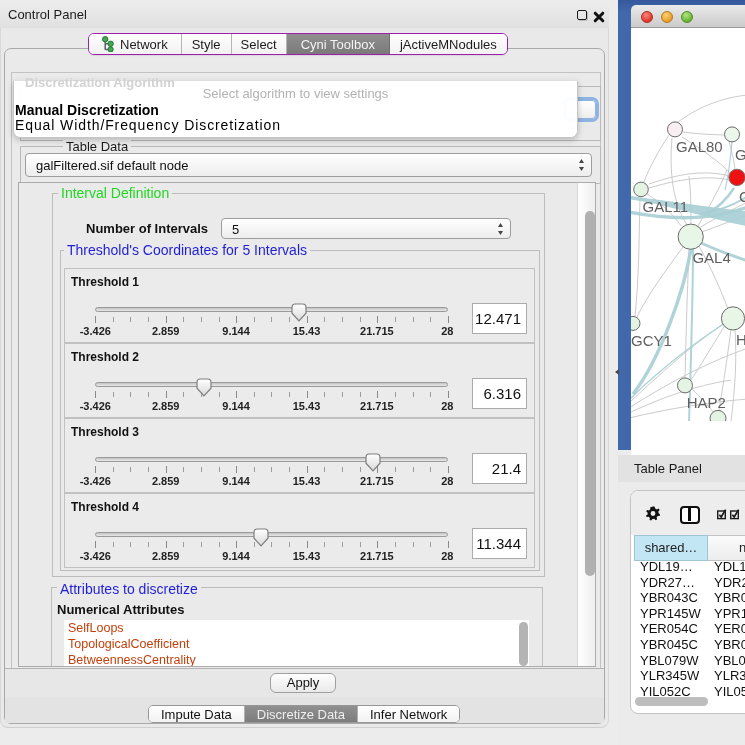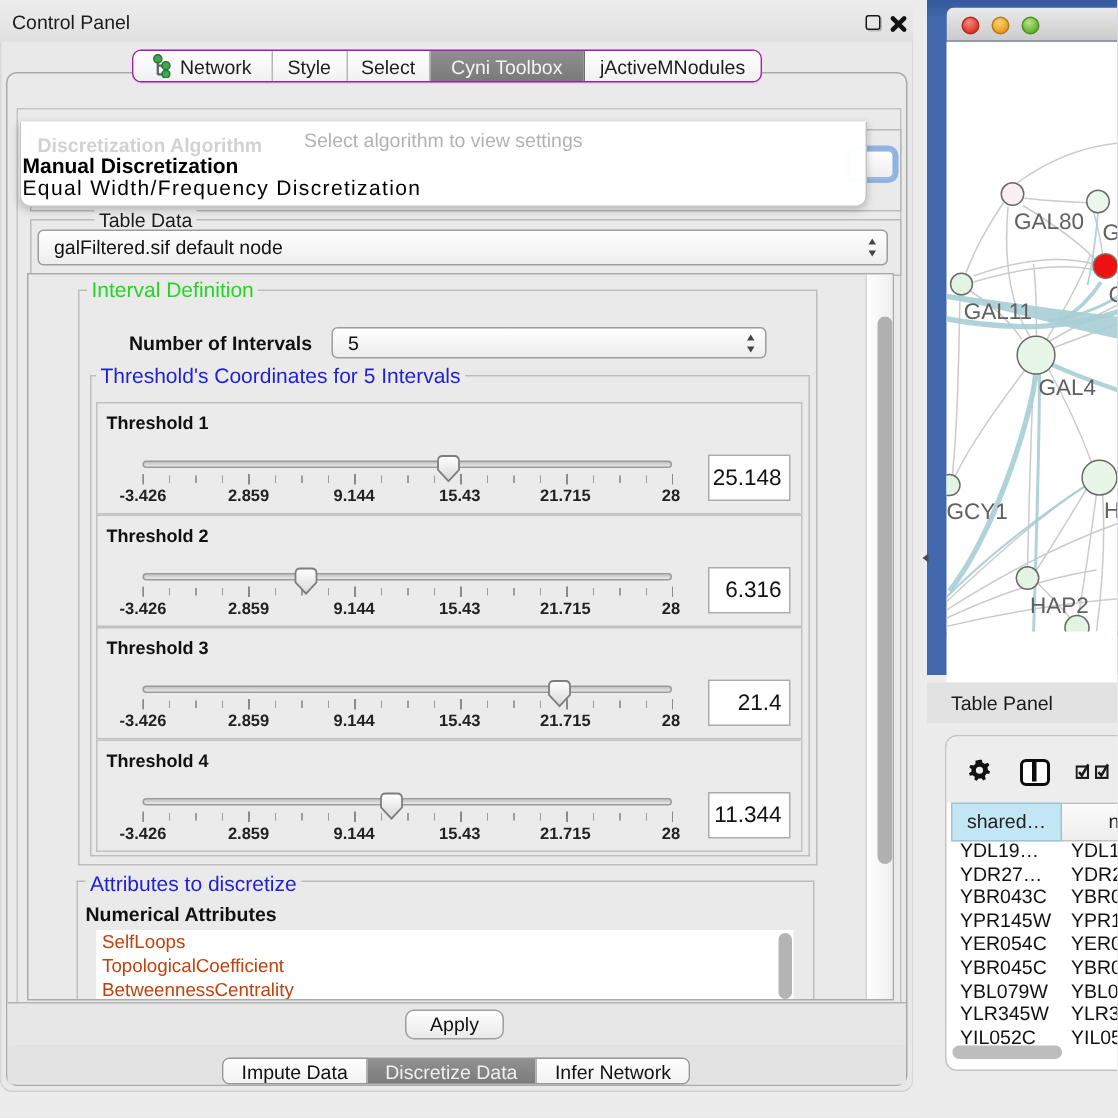--- a/index.html
+++ b/index.html
@@ -25,21 +25,21 @@
 #tabs .net-ic { display:inline-block; vertical-align:-3px; margin-right:5px; }
 
 
 #outerpanel { position:absolute; left:4px; top:48px; width:601px; height:676px;
   border:1px solid #a9a9a9; border-radius:7px; background:#eaeaea; }
 #innerpanel { position:absolute; left:11px; top:72px; width:590px; height:626px;
   border:1px solid #c3c3c3; background:#eaeaea; }
 
 
 #dagroup { position:absolute; left:20px; top:86px; width:581px; height:55px; border:1px solid #b9b9b9; }
-#dalabel { position:absolute; left:25px; top:75px; font-size:13px; font-weight:bold; color:#d2d2d2; z-index:6;margin-top:14px; }
+#dalabel { position:absolute; left:25px; top:75px; font-size:13px; font-weight:bold; color:#d2d2d2; z-index:6; }
 #dacombo { position:absolute; left:566px; top:100px; width:30px; height:19px; background:linear-gradient(#fff,#eee);
   border:1px solid #93b2d8; border-radius:4px; box-shadow:0 0 0 3px rgba(120,165,225,0.8); }
 
 
 #popup { position:absolute; left:13px; top:81px; width:565px; height:57px;
   background:rgba(255,255,255,0.97); border:1px solid #c4c4c4; border-top:none;
   border-radius:0 0 7px 7px; box-shadow:0 2px 6px rgba(0,0,0,0.22); z-index:4; }
 #popup .hint { position:absolute; left:0; right:0; top:5px; text-align:center; color:#b2b2b2; font-size:13px; }
 #popup .it1 { position:absolute; left:1px; top:21px; font-size:14px; font-weight:bold; color:#000; }
 #popup .it2 { position:absolute; left:1px; top:36px; font-size:14px; letter-spacing:0.9px; color:#000; }
@@ -204,21 +204,21 @@
     <div class="ticks-maj"></div>
     <span class="tl" style="left:30.3px">-3.426</span>
         <span class="tl" style="left:100.7px">2.859</span>
         <span class="tl" style="left:171.1px">9.144</span>
         <span class="tl" style="left:241.5px">15.43</span>
         <span class="tl" style="left:311.9px">21.715</span>
         <span class="tl" style="left:382.3px">28</span>
     <svg class="thumb" style="left:225.5px" width="16" height="19" viewBox="0 0 16 19">
       <path d="M1,4.2 Q1,1 4.2,1 L11.8,1 Q15,1 15,4.2 L15,10.2 L8,17.8 L1,10.2 Z" fill="url(#thg)" stroke="#7e7e7e" stroke-width="1.2"></path>
     </svg>
-    <div class="vfield">25.148</div>
+    <div class="vfield">12.471</div>
   </div>
   <div class="tbox" style="top:160px">
     <div class="tname">Threshold 2</div>
     <div class="track"></div>
     <div class="ticks-min"></div>
     <div class="ticks-maj"></div>
     <span class="tl" style="left:30.3px">-3.426</span>
         <span class="tl" style="left:100.7px">2.859</span>
         <span class="tl" style="left:171.1px">9.144</span>
         <span class="tl" style="left:241.5px">15.43</span>

